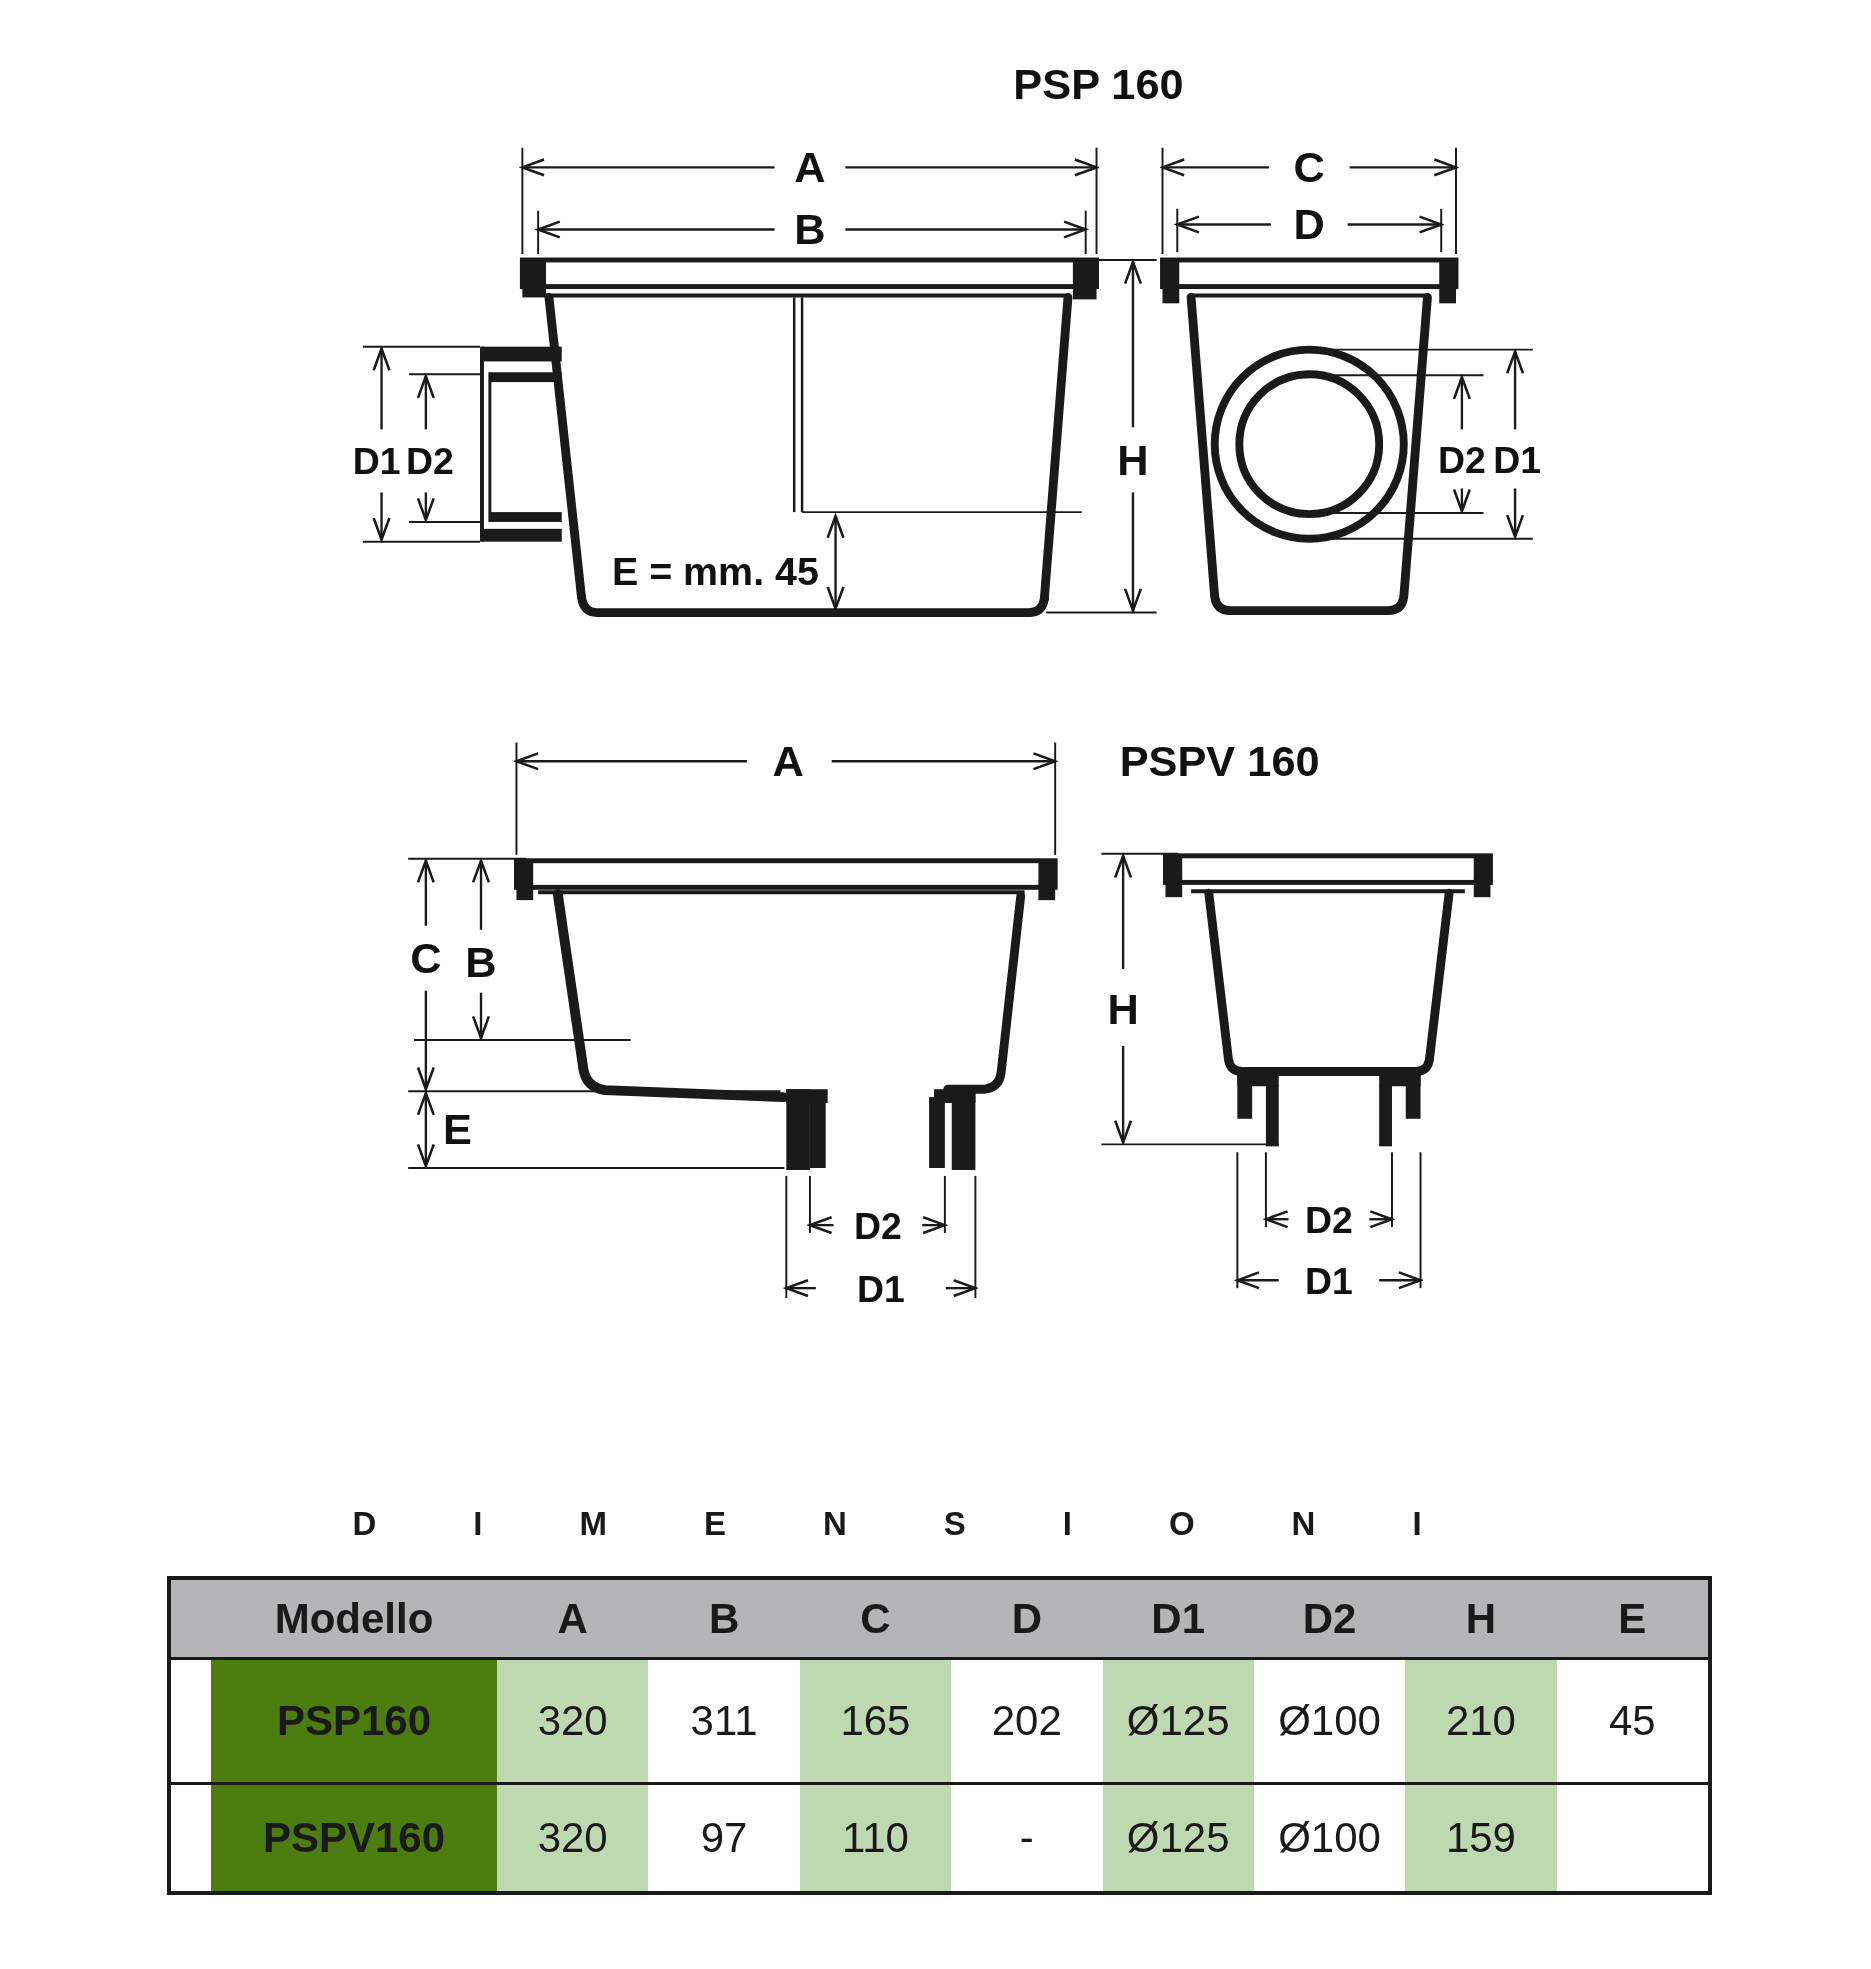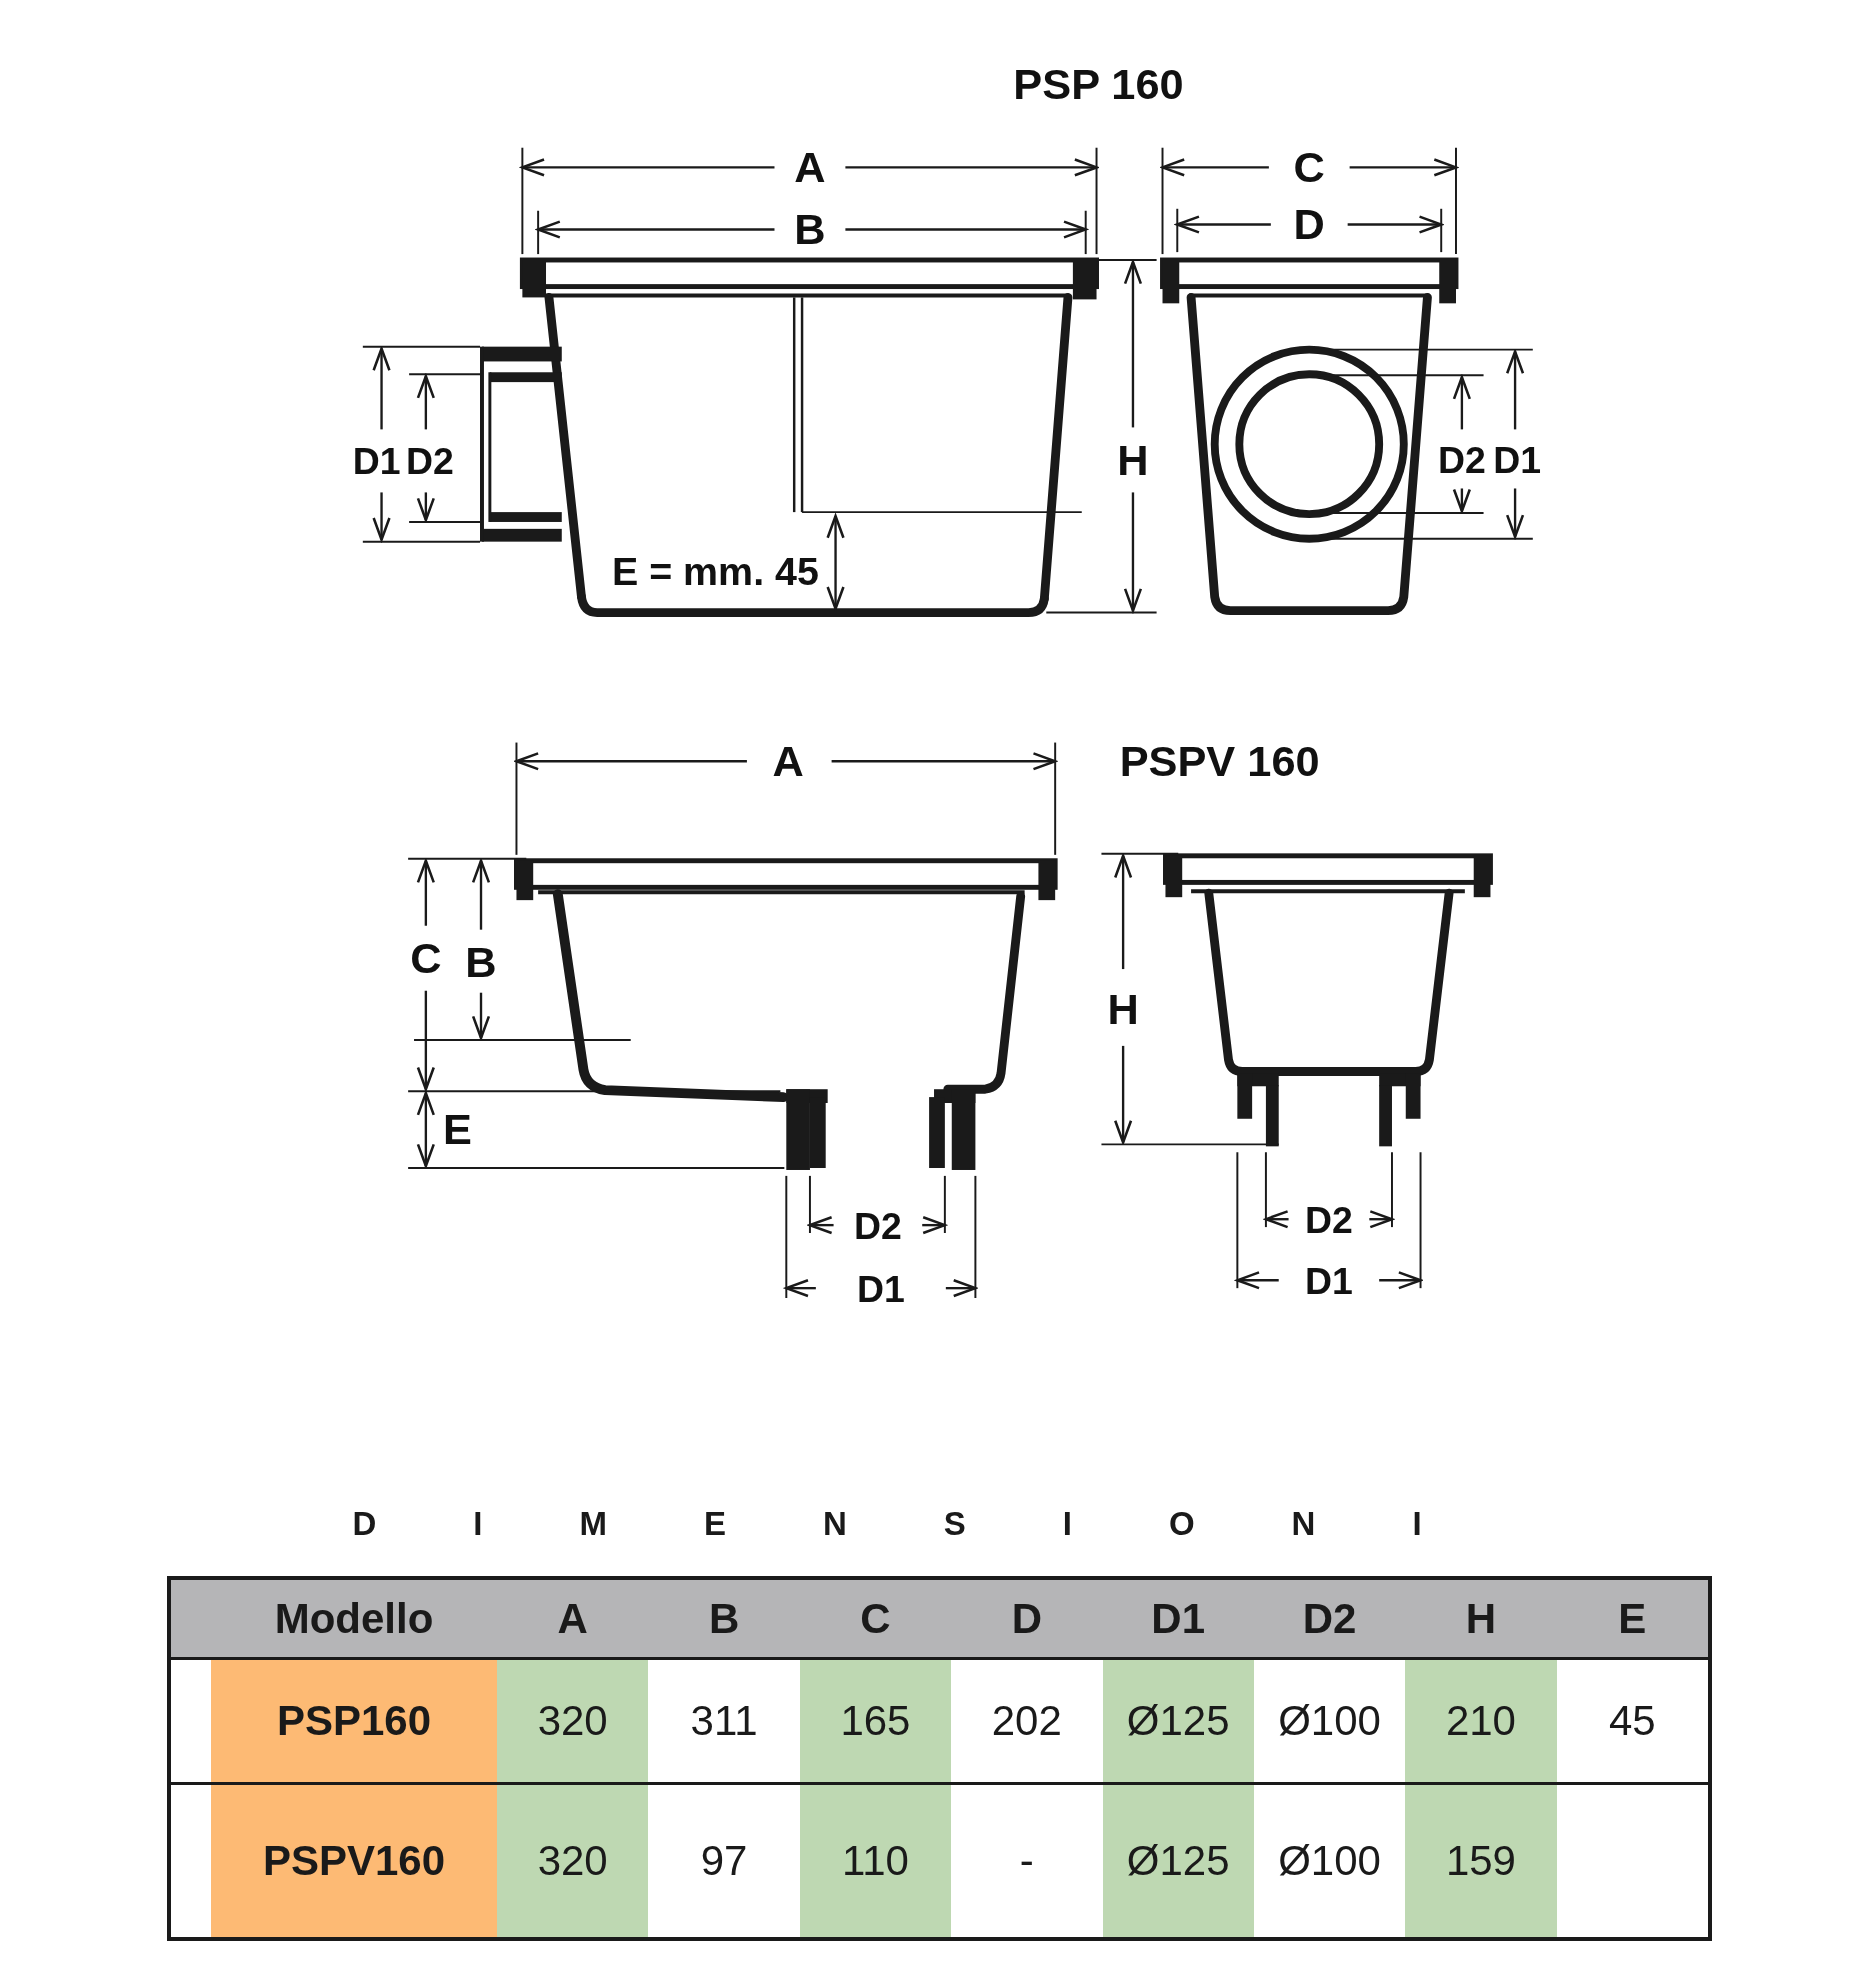--- a/index.html
+++ b/index.html
@@ -20,24 +20,24 @@
   text{fill:#111111;font-family:"Liberation Sans",sans-serif;font-weight:bold;text-anchor:middle;}
   .lab44{font-size:44px;}
   .lab38{font-size:38px;}
   .lab40{font-size:40px;}
   .dim-title{position:absolute;left:167px;top:1505px;width:1537px;text-align:center;
     font-size:33px;font-weight:bold;color:#1a1a1a;letter-spacing:97px;margin-right:-97px;white-space:nowrap;}
   .tbl{position:absolute;left:167px;top:1576px;width:1537px;border:4.9px solid #1a1a1a;background:#ffffff;}
   .trow{display:grid;grid-template-columns:286px repeat(8,1fr);padding-left:40px;}
   .trow.head{height:77px;background:var(--header-bg,#b5b5b7);border-bottom:3.9px solid #1a1a1a;}
   .trow.r1{height:122px;border-bottom:3px solid #1a1a1a;}
-  .trow.r2{height:152px;}
+  .trow.r2{height:106px;}
   .cell{display:flex;align-items:center;justify-content:center;font-size:42px;color:#1a1a1a;}
   .cell.hd{font-weight:bold;}
-  .cell.model{font-weight:bold;background:#fdba74;}
+  .cell.model{font-weight:bold;background:#4d7c0f;}
   .cell.green{background:var(--green-bg,#bed8b2);}
 </style>
 </head>
 <body>
 
 <div class="stage">
 
 <svg width="1872" height="1428" viewBox="0 0 1900 1450">
   <defs>
     <marker id="arr" viewBox="0 0 30 24" markerWidth="30" markerHeight="24" refX="27" refY="12" orient="auto-start-reverse" markerUnits="userSpaceOnUse">

